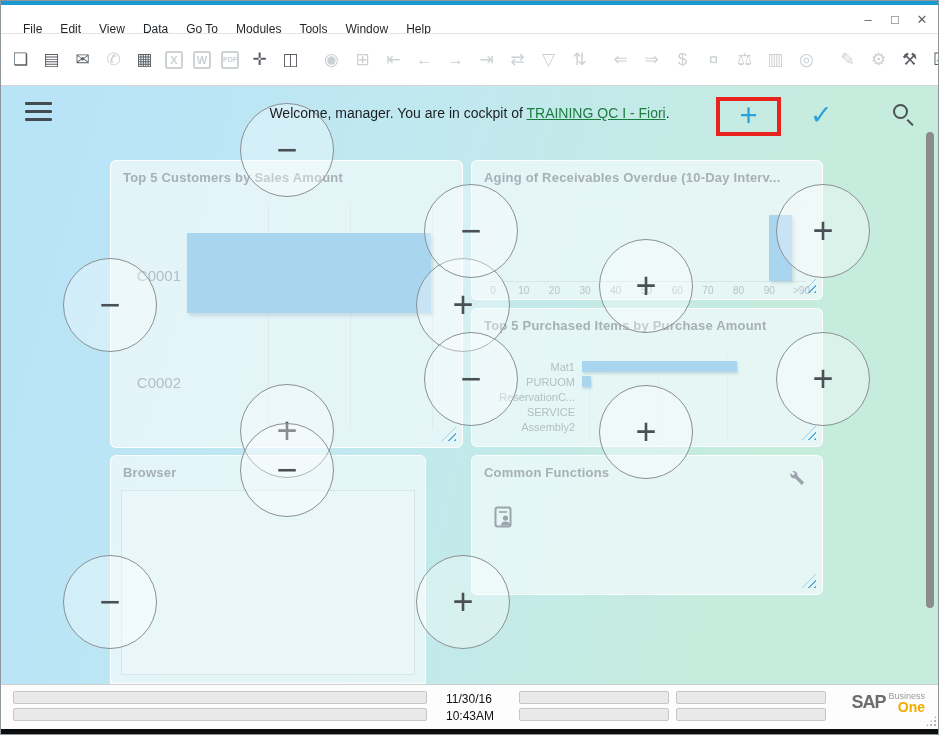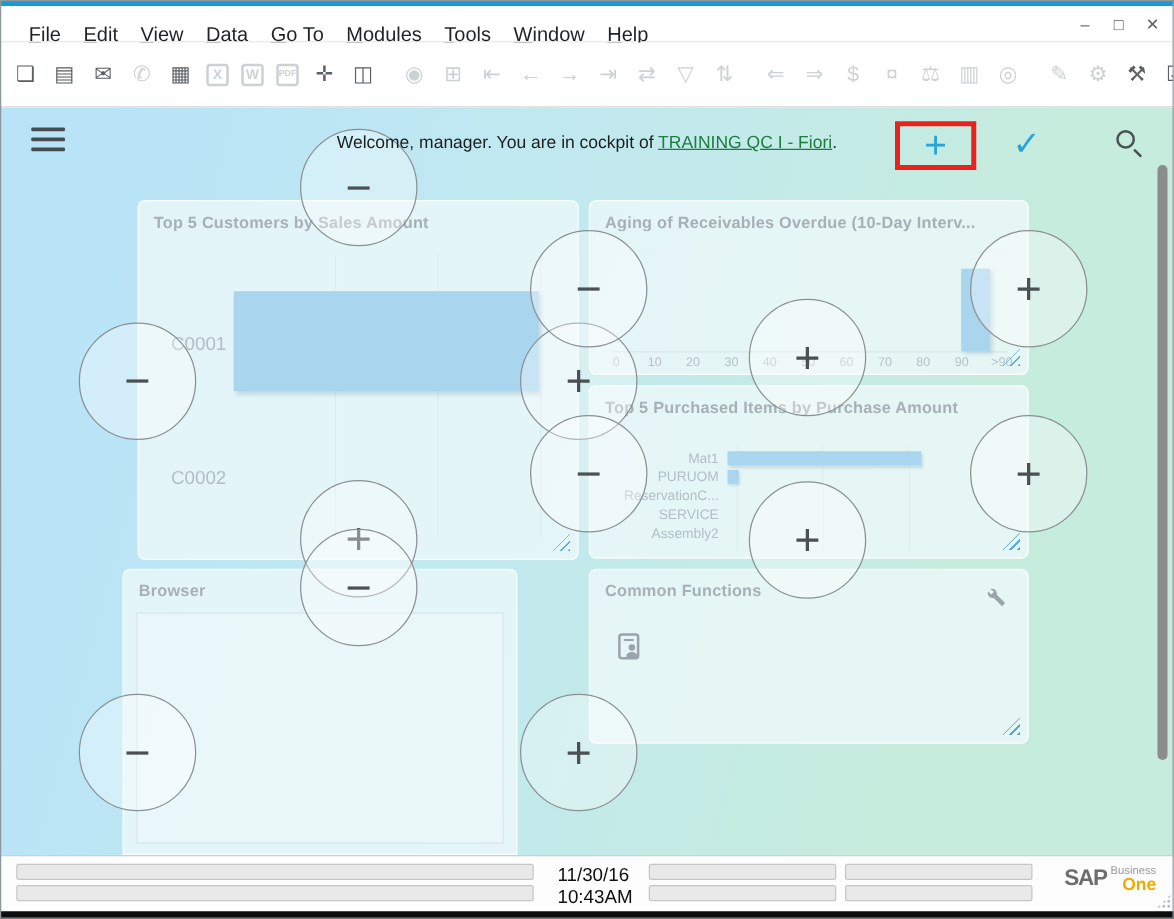--- a/index.html
+++ b/index.html
@@ -7,21 +7,21 @@
   body { width:939px; height:735px; font-family:"Liberation Sans", sans-serif; }
   .window { position:relative; width:939px; height:735px; background:#fff; overflow:hidden; }
   .frame { position:absolute; inset:0; border:1px solid #8e989c; pointer-events:none; z-index:60; }
 
   
   .top-strip { position:absolute; left:0; top:0; width:939px; height:5px; background:#1b9ad2; z-index:5; }
 
   
   .menubar { position:absolute; left:0; top:5px; width:939px; height:29px; background:#fff;
              border-bottom:1px solid #e4e4e4; display:flex; align-items:center; padding-left:14px; z-index:5; }
-  .menu-item { display:inline-block; font-size:16px; color:#1f2326; padding:4px 9px; cursor:default;margin-top:19px; }
+  .menu-item { display:inline-block; font-size:12px; color:#1f2326; padding:4px 9px; cursor:default;margin-top:19px; }
   .menu-item::first-letter { text-decoration:underline; }
   .win-controls { position:absolute; right:8px; top:6px; display:flex; gap:9px; }
   .win-btn { width:18px; height:18px; font-size:13px; color:#5c6366; text-align:center; line-height:18px; }
 
   
   .toolbar { position:absolute; left:0; top:34px; width:939px; height:52px; background:#fff;
              border-bottom:1px solid #d6d6d6; display:flex; align-items:center; padding-left:10px;
              overflow:hidden; z-index:5; }
   .tb-group { display:flex; align-items:center; gap:10px; margin-right:20px; flex:0 0 auto; }
   .tbi { width:21px; height:21px; display:inline-flex; align-items:center; justify-content:center;
@@ -58,21 +58,21 @@
           border-radius:6px; z-index:1; }
   .card-title { position:absolute; left:12px; top:9px; font-size:13px; font-weight:bold; color:#a6b0b6;
                 letter-spacing:.2px; white-space:nowrap; overflow:hidden; max-width:92%; }
   .rsz { position:absolute; right:6px; bottom:6px; width:14px; height:14px;
          background:repeating-linear-gradient(135deg,#58aadf 0 1.5px,transparent 1.5px 4.5px);
          clip-path:polygon(100% 0,100% 100%,0 100%); cursor:nwse-resize; }
 
   #w-top5-customers { left:110px; top:74px; width:353px; height:288px; }
   #w-aging          { left:471px; top:74px; width:352px; height:140px; }
   #w-top5-purchased { left:471px; top:222px; width:352px; height:139px; }
-  #w-browser        { left:98px; top:369px; width:316px; height:229px; border-bottom-left-radius:0; border-bottom-right-radius:0; }
+  #w-browser        { left:110px; top:369px; width:316px; height:229px; border-bottom-left-radius:0; border-bottom-right-radius:0; }
   #w-common         { left:471px; top:369px; width:352px; height:140px; }
 
   
   .c1-grid { position:absolute; top:42px; width:1px; height:226px; background:#dcebee; }
   .c1-plot { position:absolute; left:76px; top:42px; width:268px; height:226px; }
   .c1-bar  { position:absolute; left:0; top:30px; height:80px; background:#a9d5ef;
              box-shadow:2px 3px 3px rgba(110,145,165,0.25); }
   .c1-lbl  { position:absolute; left:14px; width:56px; text-align:right; font-size:15px; color:#b3bec6; }
 
   
@@ -111,21 +111,21 @@
   .circle span { font-size:36px; font-weight:200; color:#4a5054; line-height:1; }
 
   
   .v-scrollbar { position:absolute; left:926px; top:46px; width:8px; height:476px;
                  background:#8c8c8c; border-radius:4px; z-index:5; }
 
   
   .statusbar { position:absolute; left:0; top:684px; width:939px; height:45px; background:#fdfdfd;
                border-top:1px solid #cfcfcf; z-index:5; }
   .sfield { position:absolute; height:13px; background:#e9e9e9; border:1px solid #c6c6c6; border-radius:2px; }
-  .stext { position:absolute; font-size:15px; color:#111; }
+  .stext { position:absolute; font-size:12px; color:#111; }
   .sap-logo { position:absolute; right:14px; top:6px; display:flex; align-items:flex-start; }
   .sap-word { font-size:18px; font-weight:bold; color:#6d6d6d; letter-spacing:-1px; line-height:22px; }
   .sap-sub { margin-left:3px; display:flex; flex-direction:column; line-height:10px;text-align:right; }
   .sap-business { font-size:9px; color:#9a9a9a; }
   .sap-one { font-size:14px; font-weight:bold; color:#f0ab00; line-height:13px; }
   .grip { position:absolute; right:2px; bottom:2px; width:12px; height:12px;
           background-image:radial-gradient(#b5b5b5 1px, transparent 1.2px);
           background-size:4px 4px; clip-path:polygon(100% 0,100% 100%,0 100%); }
 
   .bottom-strip { position:absolute; left:0; top:729px; width:939px; height:6px; background:#0d0d0d; z-index:6; }

